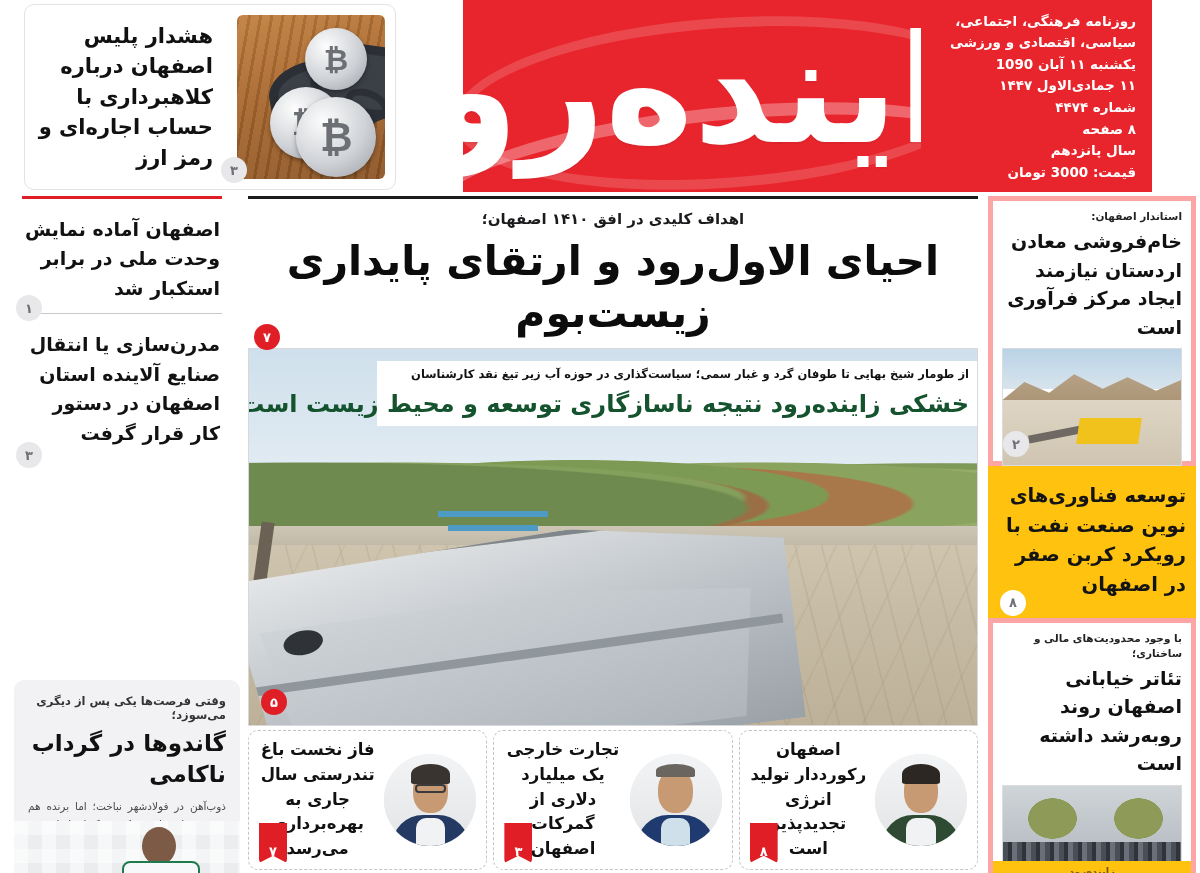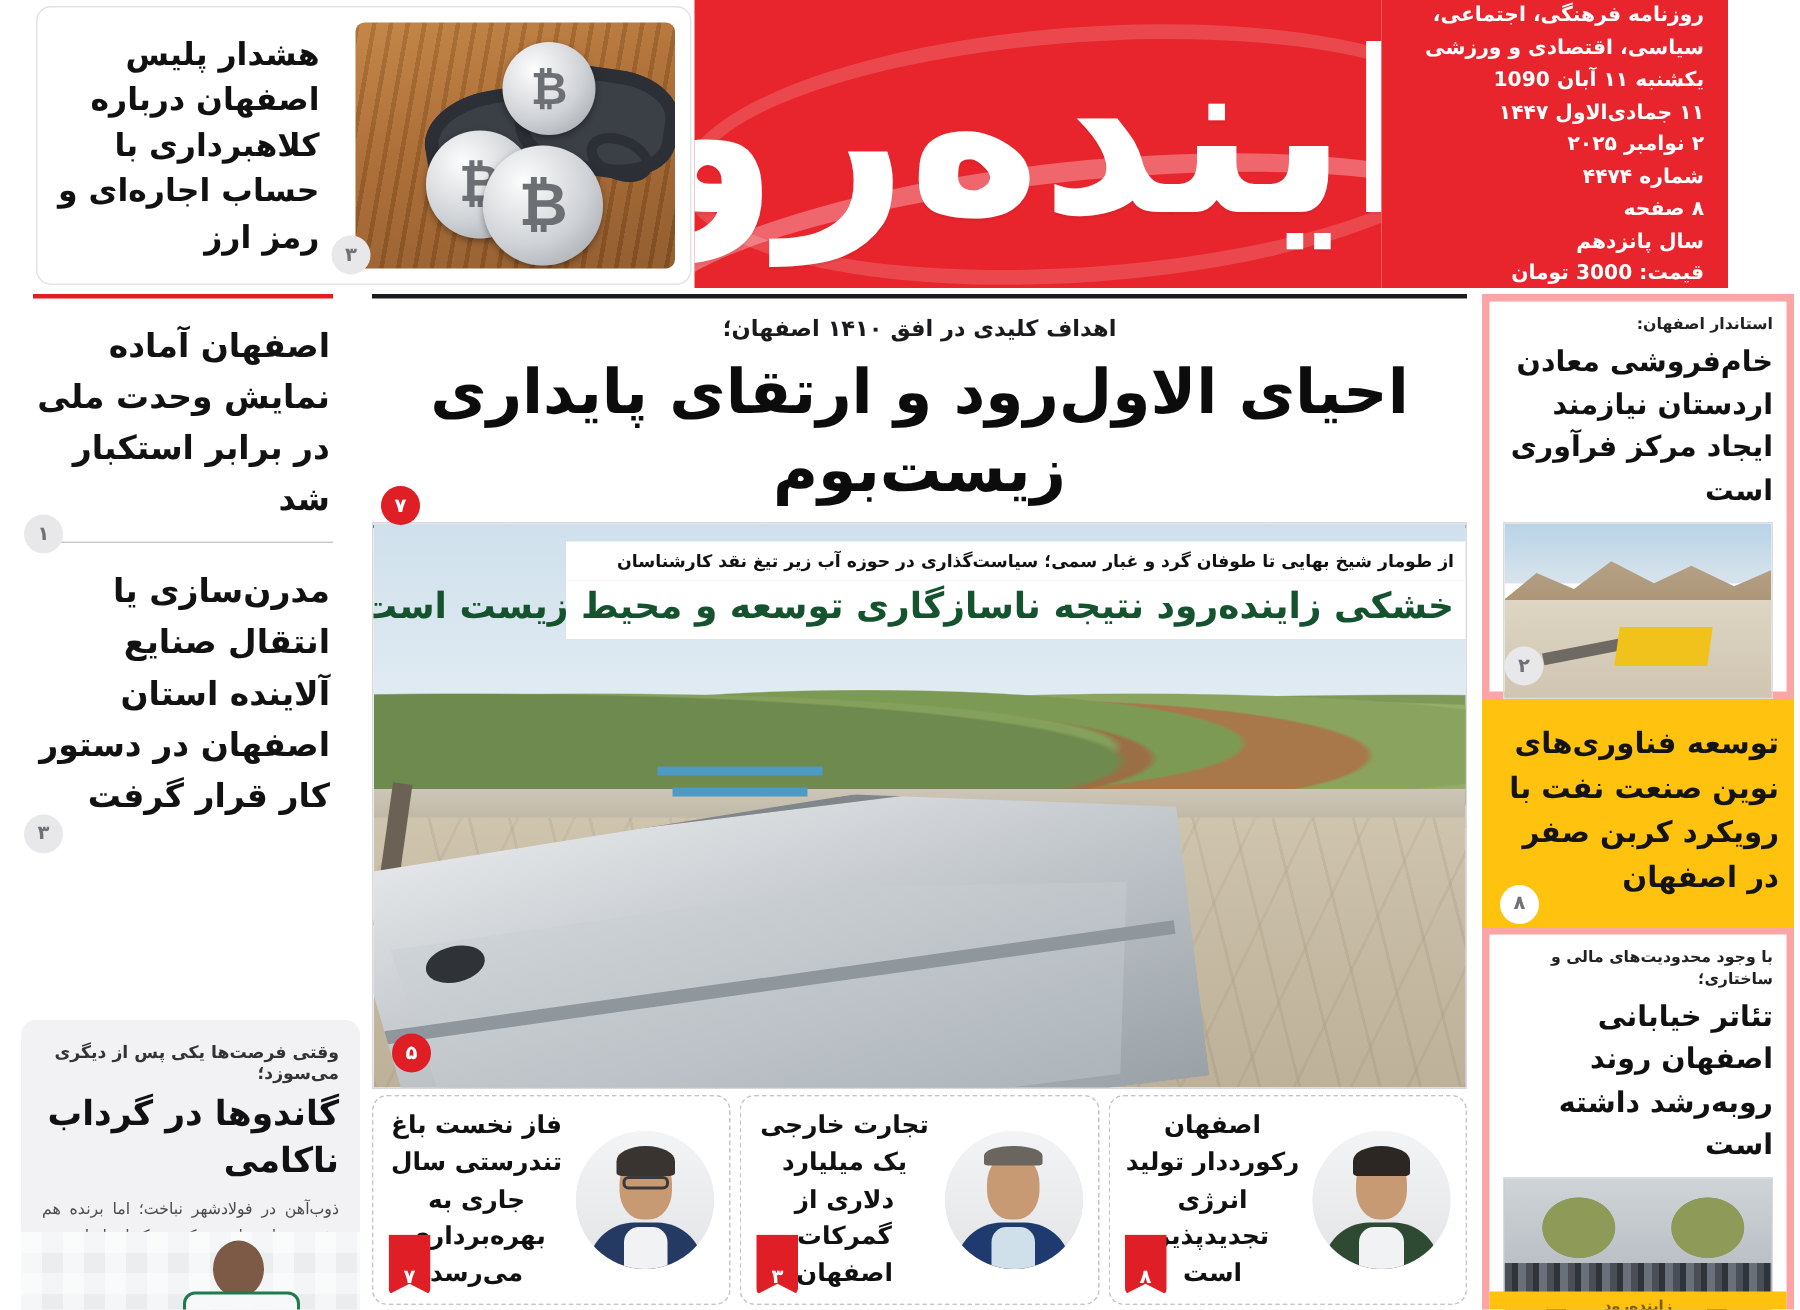--- a/index.html
+++ b/index.html
@@ -40,21 +40,21 @@
     font-size:150px;line-height:1;letter-spacing:-2px;
     text-shadow:0 2px 0 rgba(0,0,0,.04);padding-bottom:12px;box-sizing:border-box;}
 
   .mastinfo{position:absolute;left:921px;top:0;width:231px;height:192px;
     background:#e8252d;color:#fff;box-sizing:border-box;
     padding:12px 16px 10px 12px;z-index:2;
     display:flex;flex-direction:column;justify-content:center;gap:2px;}
   .mastinfo div{font-size:13.5px;font-weight:bold;text-align:right;line-height:1.45;}
 
   
-  .topleft{position:absolute;left:24px;top:4px;width:437px;height:186px;
+  .topleft{position:absolute;left:24px;top:4px;width:372px;height:186px;
     background:#fff;border:1px solid #e3e3e6;border-radius:10px;box-sizing:border-box;
     display:flex;flex-direction:row-reverse;align-items:center;gap:24px;padding:10px;}
   .topleft .txt{flex:0 0 178px;text-align:right;}
   .topleft .txt h3{margin:0;font-size:21px;line-height:1.45;font-weight:bold;color:#111;}
   .crypto-photo{position:relative;flex:1;height:164px;border-radius:6px;overflow:hidden;
     background:linear-gradient(165deg,#c2813f 0%,#a9682f 45%,#8d5626 100%);}
   .wood-grain{position:absolute;inset:0;
     background:repeating-linear-gradient(100deg,rgba(0,0,0,.10) 0 3px,rgba(255,255,255,.05) 3px 11px);}
   .cuff{position:absolute;background:#3b3f46;border-radius:40%;}
   .cuff.a{left:22%;top:26%;width:120px;height:78px;transform:rotate(-10deg);
@@ -68,21 +68,21 @@
     color:#6c7075;font-weight:bold;display:flex;align-items:center;justify-content:center;
     box-shadow:0 2px 5px rgba(0,0,0,.35);}
   .coin.c1{left:46%;top:8%;width:62px;height:62px;font-size:30px;}
   .coin.c2{left:22%;top:44%;width:72px;height:72px;font-size:34px;}
   .coin.c3{left:40%;top:50%;width:80px;height:80px;font-size:40px;}
 
   
   .sb{position:absolute;left:0;top:196px;width:240px;height:677px;box-sizing:border-box;}
   .sb-rule{height:3px;background:#e01e26;margin:0 18px 0 22px;}
   .sb-item{padding:16px 20px 10px 22px;text-align:right;position:relative;}
-  .sb-item h3{margin:0;font-size:22px;line-height:1.55;font-weight:bold;color:#121212;}
+  .sb-item h3{margin:0;font-size:19px;line-height:1.55;font-weight:bold;color:#121212;}
   .sb-div{height:1px;background:#c9c9cc;margin:0 18px 0 22px;}
 
   .sport{position:absolute;left:14px;top:484px;width:226px;height:389px;
     background:#f2f2f4;border-radius:10px 10px 0 0;overflow:hidden;}
   .sport-txt{padding:14px 14px 6px 14px;text-align:right;}
   .sport-kicker{font-size:11.5px;color:#333;font-weight:bold;margin-bottom:6px;}
   .sport-head{font-size:23px;font-weight:bold;color:#111;line-height:1.35;margin-bottom:7px;}
   .sport-body{font-size:10.5px;color:#4a4a4e;line-height:1.75;text-align:justify;}
   .sport-photo{position:absolute;left:0;bottom:10px;width:226px;height:238px;overflow:hidden;}
   .pitch{position:absolute;inset:0;
@@ -230,21 +230,20 @@
     <div class="swoosh2"></div>
     <div class="swoosh"></div>
     <div class="logo-word">زاینده‌رود</div>
   </div>
 
   <div class="mastinfo">
     <div>روزنامه فرهنگی، اجتماعی،</div>
     <div>سیاسی، اقتصادی و ورزشی</div>
     <div>یکشنبه ۱۱ آبان 1090</div>
     <div>۱۱ جمادی‌الاول ۱۴۴۷</div>
-    <div>۲ نوامبر ۲۰۲۵</div>
     <div>شماره ۴۴۷۴</div>
     <div>۸ صفحه</div>
     <div>سال پانزدهم</div>
     <div>قیمت: 3000 تومان</div>
   </div>
 
   <div class="sb">
     <div class="sb-rule"></div>
 
     <div class="sb-item">

